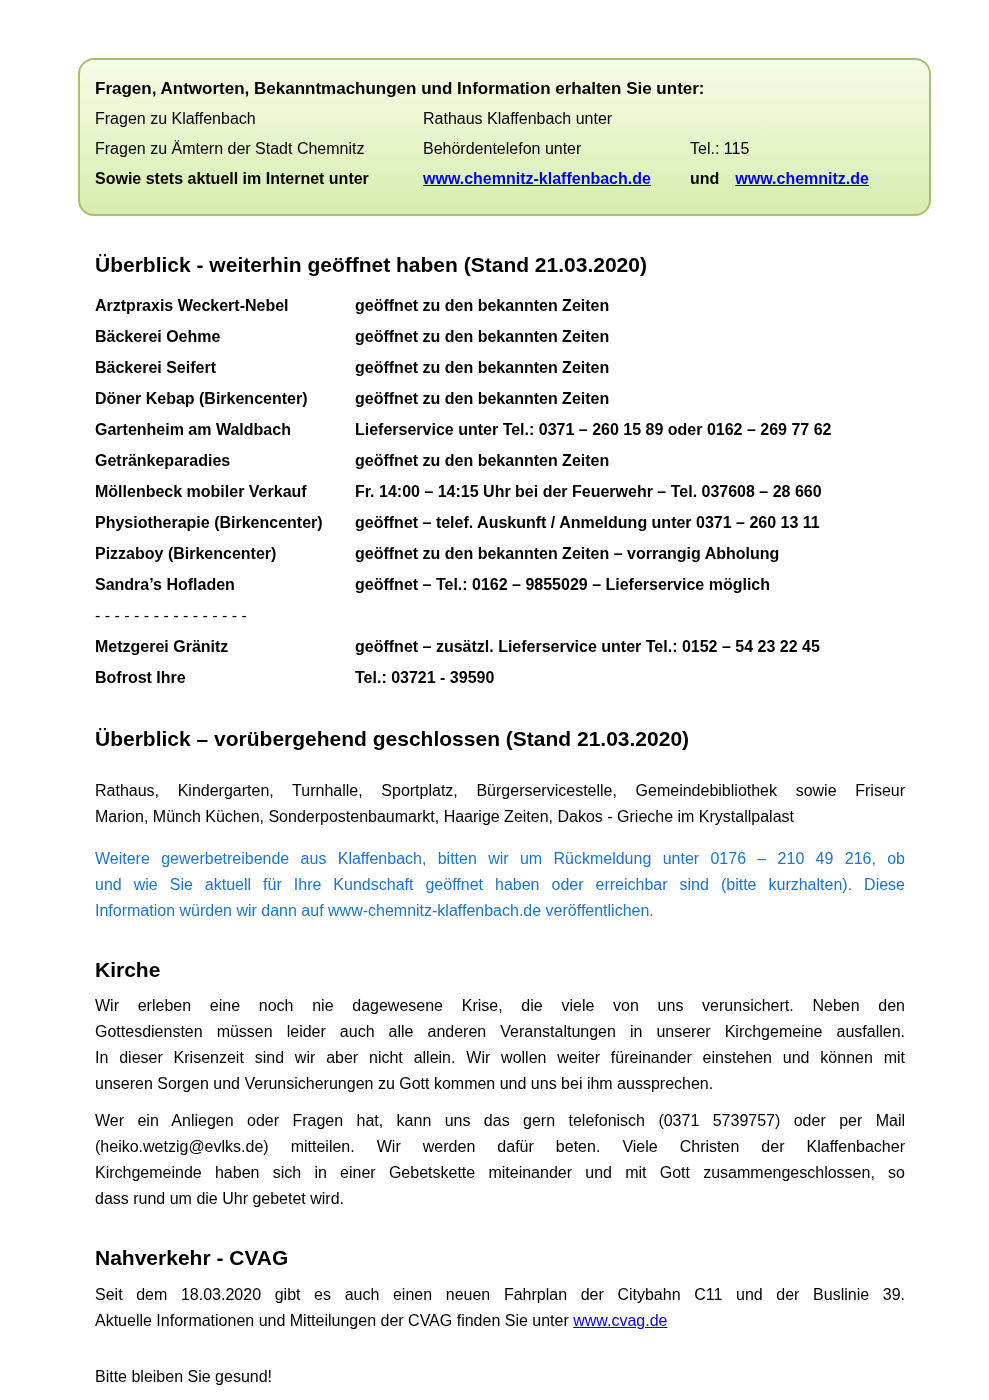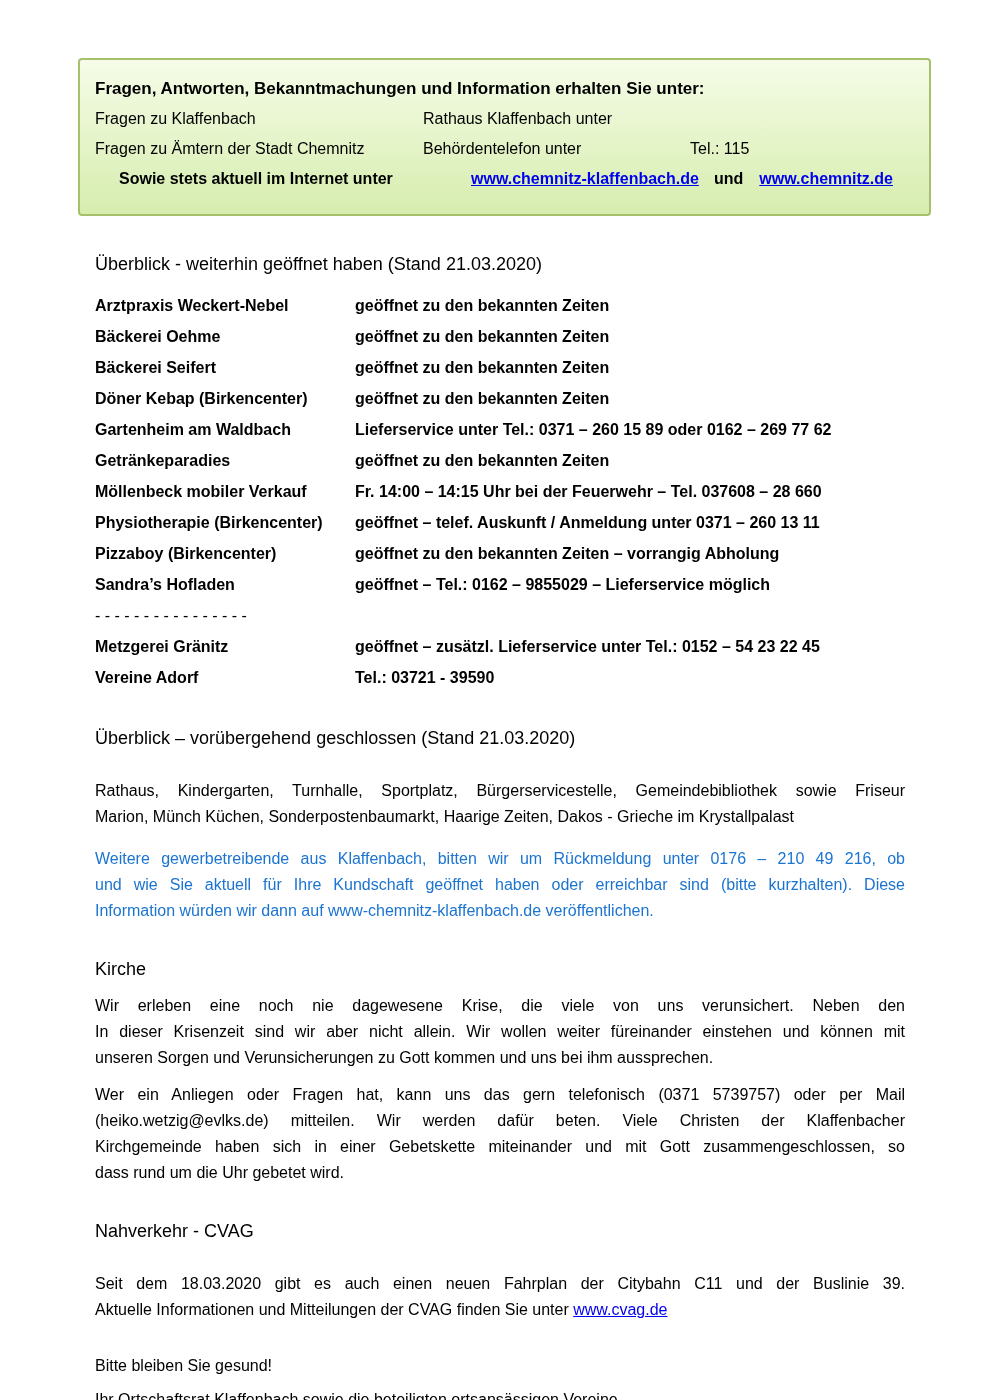--- a/index.html
+++ b/index.html
@@ -9,52 +9,52 @@
     background: #ffffff; color: #000000;
     font-family: "Liberation Sans", "DejaVu Sans", sans-serif;
     font-size: 16px;
   }
 
   
   .info-box {
     margin: 58px 0 0 78px;
     width: 853px;
     border: 2px solid var(--box-border, #a6c06c);
-    border-radius: 4px;
+    border-radius: 16px;
     background: linear-gradient(180deg, var(--box-top, #f6fce8) 0%, var(--box-bottom, #d6edae) 100%);
     padding: 14px 15px 20px 15px;
   }
   .box-title { font-weight: bold; font-size: 17px; line-height: 30px; }
   .box-row { display: grid; grid-template-columns: 328px 267px 1fr; line-height: 30px; }
-  .bold { font-weight: bold; margin-left: 24px; }
+  .bold { font-weight: bold; }
   a.link { color: var(--link, #0000ee); text-decoration: underline; cursor: pointer; text-align: center; }
   .gap { margin-left: 16px; }
 
   
   .content { margin-left: 95px; width: 810px; }
 
-  .section-heading { font-size: 18px; font-weight: normal; line-height: 25px; }
+  .section-heading { font-size: 21px; font-weight: bold; line-height: 25px; }
   .h1 { margin-top: 36px; }
   .h2 { margin-top: 33px; }
 
   .biz-list { margin-top: 13px; }
   .biz-row { display: grid; grid-template-columns: 260px 1fr; line-height: 31px; font-weight: bold; }
   .separator { line-height: 31px; }
 
   .para { line-height: 26px; }
   .pline { min-height: 26px; }
   .justify .pline { text-align: justify; text-align-last: justify; }
   .justify .pline:last-child { text-align: left; text-align-last: auto; }
   .just { text-align: justify; text-align-last: justify; }
 
   .closed-list { margin-top: 27px; }
   .notice { margin-top: 16px; color: var(--notice, #1b74d1); }
   .church-p1 { margin-top: 11px; }
   .church-p2 { margin-top: 11px; }
-  .transport-p { margin-top: 27px; }
+  .transport-p { margin-top: 12px; }
 
   .closing1 { margin-top: 30px; line-height: 26px; }
   .closing2 { margin-top: 8px; line-height: 26px; }
 </style>
 </head>
 <body>
 
 <div class="page">
 
   <div class="info-box">
@@ -136,21 +136,21 @@
       </div>
     <div class="separator">- - - - - - - - - - - - - - - -</div>
     <div class="biz-list-extra">
 
         <div class="biz-row">
           <span>Metzgerei Gränitz</span>
           <span>geöffnet – zusätzl. Lieferservice unter Tel.: 0152 – 54 23 22 45</span>
         </div>
 
         <div class="biz-row">
-          <span>Vereine Adorf</span>
+          <span>Bofrost Ihre</span>
           <span>Tel.: 03721 - 39590</span>
         </div>
       </div>
 
     <div class="section-heading h2">Überblick – vorübergehend geschlossen (Stand 21.03.2020)</div>
     <div class="para justify closed-list">
 
     <div class="pline">Rathaus, Kindergarten, Turnhalle, Sportplatz, Bürgerservicestelle, Gemeindebibliothek sowie Friseur</div>
         <div class="pline">Marion, Münch Küchen, Sonderpostenbaumarkt, Haarige Zeiten, Dakos - Grieche im Krystallpalast</div>
       </div>
@@ -158,20 +158,21 @@
 
     <div class="pline">Weitere gewerbetreibende aus Klaffenbach, bitten wir um Rückmeldung unter 0176 – 210 49 216, ob</div>
         <div class="pline">und wie Sie aktuell für Ihre Kundschaft geöffnet haben oder erreichbar sind (bitte kurzhalten). Diese</div>
         <div class="pline">Information würden wir dann auf www-chemnitz-klaffenbach.de veröffentlichen.</div>
       </div>
 
     <div class="section-heading h2">Kirche</div>
     <div class="para justify church-p1">
 
     <div class="pline">Wir erleben eine noch nie dagewesene Krise, die viele von uns verunsichert. Neben den</div>
+        <div class="pline">Gottesdiensten müssen leider auch alle anderen Veranstaltungen in unserer Kirchgemeine ausfallen.</div>
         <div class="pline">In dieser Krisenzeit sind wir aber nicht allein. Wir wollen weiter füreinander einstehen und können mit</div>
         <div class="pline">unseren Sorgen und Verunsicherungen zu Gott kommen und uns bei ihm aussprechen.</div>
       </div>
     <div class="para justify church-p2">
 
     <div class="pline">Wer ein Anliegen oder Fragen hat, kann uns das gern telefonisch (0371 5739757) oder per Mail</div>
         <div class="pline">(heiko.wetzig@evlks.de) mitteilen. Wir werden dafür beten. Viele Christen der Klaffenbacher</div>
         <div class="pline">Kirchgemeinde haben sich in einer Gebetskette miteinander und mit Gott zusammengeschlossen, so</div>
         <div class="pline">dass rund um die Uhr gebetet wird.</div>
       </div>

